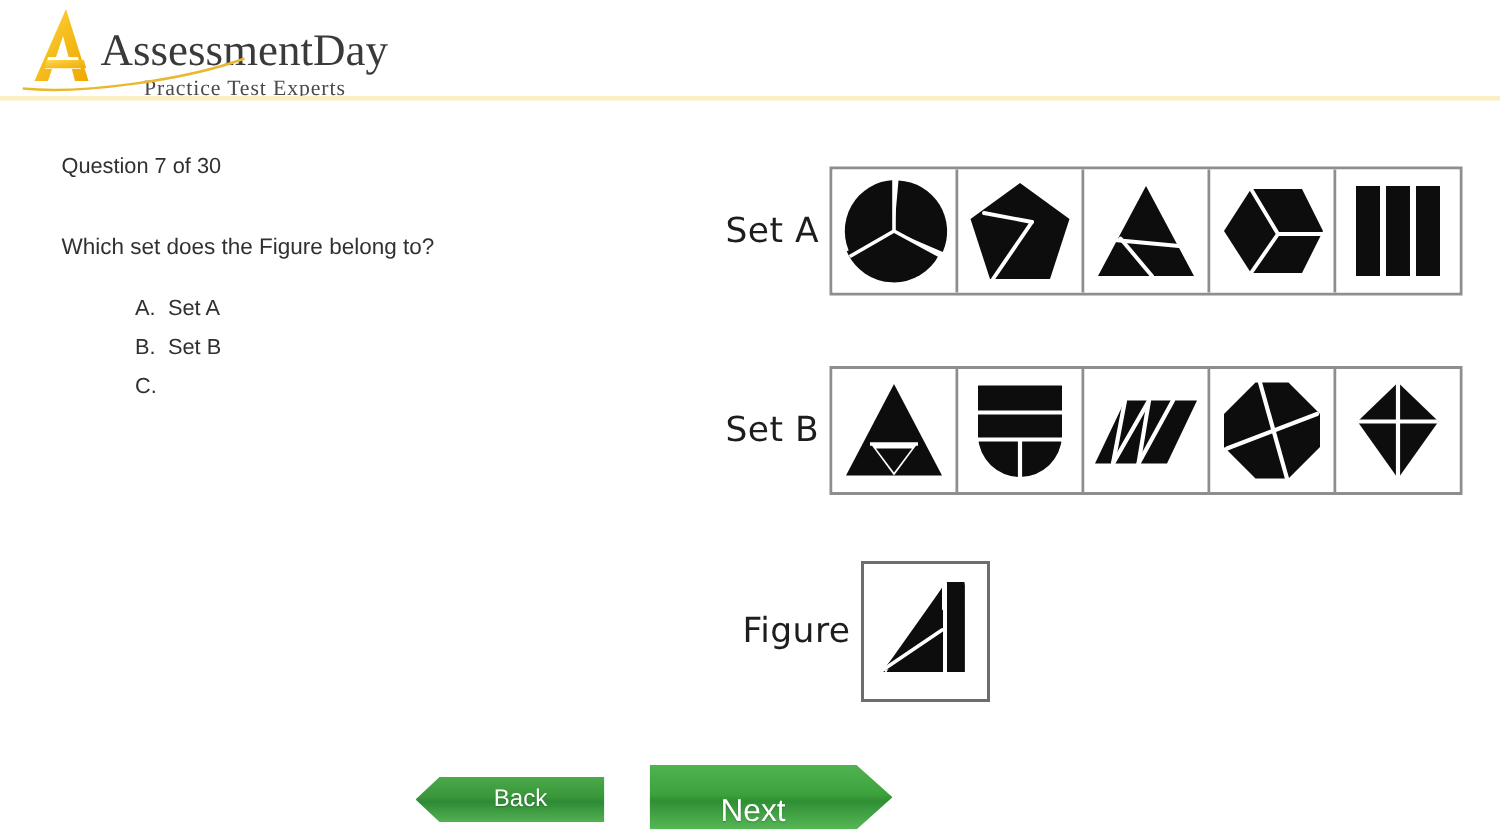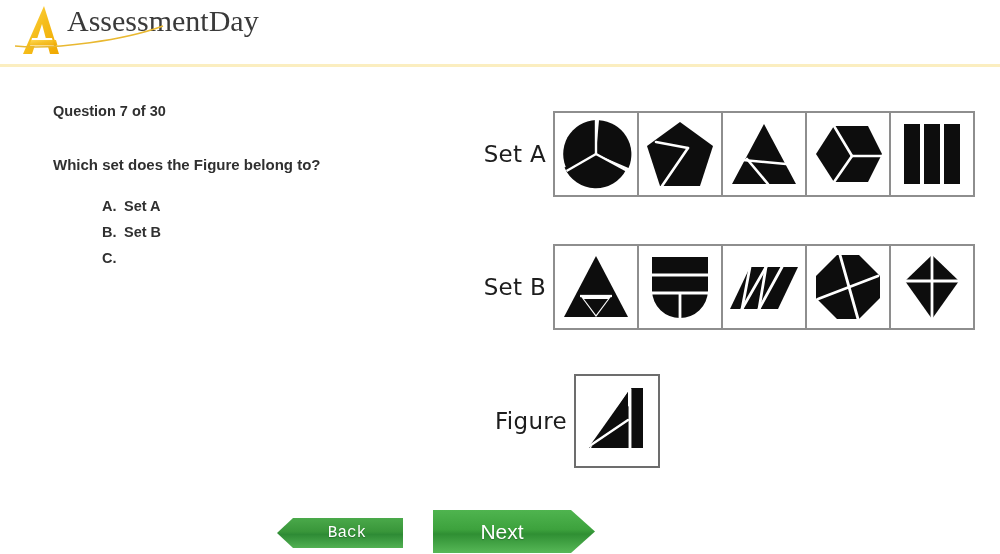--- a/index.html
+++ b/index.html
@@ -33,21 +33,21 @@
   .logo-mark {
     position: absolute;
     left: 0px;
     top: 2px;
     width: 62px;
     height: 58px;
   }
   .logo-text {
     position: absolute;
     left: 55px;
-    top: 2px;
+    top: 15px;
     width: 200px;
     height: 58px;
   }
   .brand-main {
     position: absolute;
     left: 0;
     top: 0px;
     font-family: "Liberation Serif", serif;
     font-size: 30px;
     color: #3a3a3a;
@@ -69,24 +69,23 @@
     left: 0;
     top: 64px;
     width: 1000px;
     height: 3px;
     background: #fbeec0;
   }
 
   
   .qpanel {
     position: absolute;
-    left: 53px;
+    left: 41px;
     top: 102px;
     width: 400px;
-    font-weight: bold;
   }
   .q-line {
     font-size: 14.5px;
     line-height: 19px;
     color: #303030;
     white-space: nowrap;
   }
   .q-prompt {
     margin-top: 35px;
     font-size: 15px;
@@ -168,32 +167,32 @@
   .btn-back {
     left: 277px;
     top: 518px;
     width: 126px;
     height: 30px;
     background: linear-gradient(to bottom, #4aa94a 0%, #39963a 45%, #2e8b35 55%, #52b152 100%);
     clip-path: polygon(16px 0, 100% 0, 100% 100%, 16px 100%, 0 50%);
     padding-left: 14px;
     box-sizing: border-box;
     font-size: 16px;
-    font-family: Liberation Mono, monospace;
   }
   .btn-next {
     left: 433px;
     top: 510px;
     width: 162px;
     height: 43px;
     background: linear-gradient(to bottom, #4fb44f 0%, #3da23d 45%, #2f8f33 56%, #57b857 100%);
     clip-path: polygon(0 0, 138px 0, 100% 50%, 138px 100%, 0 100%);
     padding-right: 24px;
     box-sizing: border-box;
     font-size: 21px;
+    align-items: flex-end;
   }
 </style>
 </head>
 <body>
 
 <div class="header">
   <div class="logo-wrap">
     <div class="logo-mark">
       <svg width="62" height="58" viewBox="0 0 62 58">
         <defs>
@@ -203,20 +202,21 @@
             <stop offset="100%" stop-color="#f0a800"></stop>
           </linearGradient>
         </defs>
         <path d="M32 2 L47 50 L38 50 L30 20 L20 50 L11 50 Z" fill="url(#gold)"></path>
         <path d="M20 34 L40 34 L42 42 L18 42 Z" fill="#ffffff"></path>
         <path d="M19 36 L44 36 L45.5 41.5 L17.5 41.5 Z" fill="url(#gold)" opacity="0.95"></path>
       </svg>
     </div>
     <div class="logo-text">
       <div class="brand-main">AssessmentDay</div>
+      <div class="brand-sub">Practice Test Experts</div>
       <svg width="200" height="58" style="position:absolute;left:-52px;top:0;pointer-events:none">
         <path d="M0 42 C 40 46, 110 36, 148 22" stroke="#e9b830" stroke-width="1.6" fill="none"></path>
       </svg>
     </div>
   </div>
   <div class="header-rule"></div>
 </div>
 
 <div class="qpanel">
   <div class="q-line">Question 7 of 30</div>

